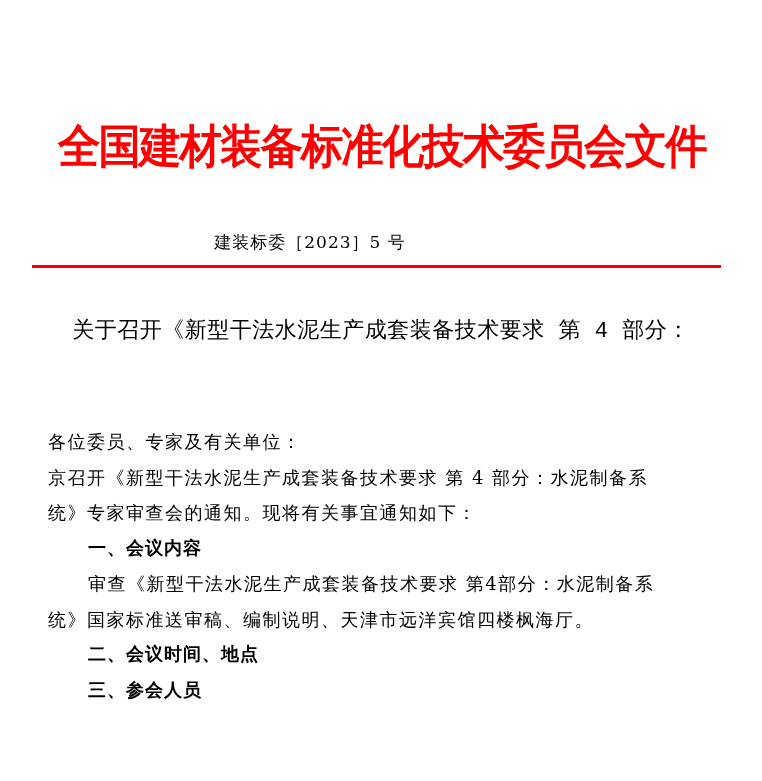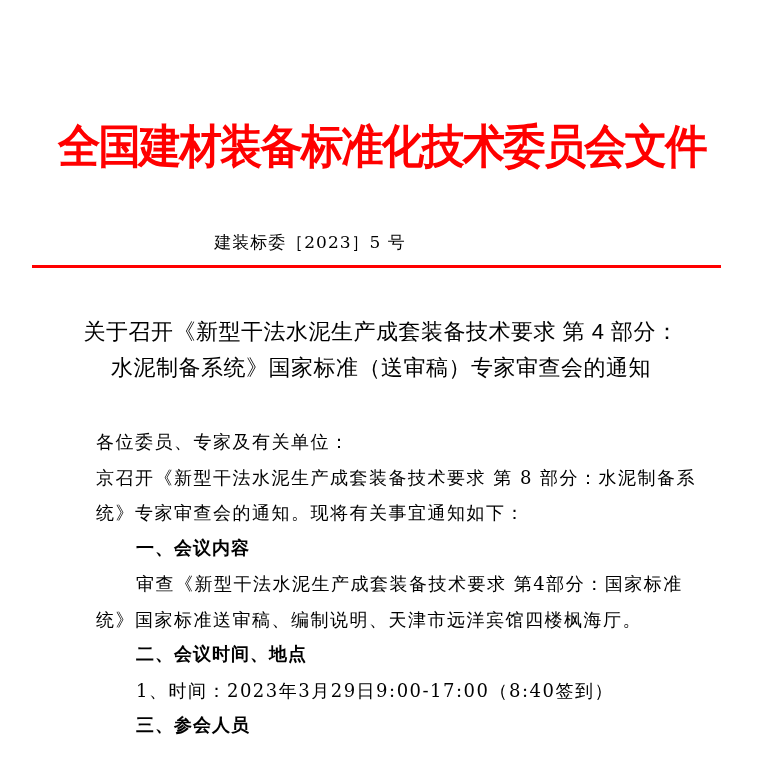--- a/index.html
+++ b/index.html
@@ -49,63 +49,61 @@
       width: 689px;
       height: 3px;
       background: #ff0000;
     }
     .notice-title {
       position: absolute;
       left: 0;
       width: 762px;
       top: 314px;
       text-align: center;
-      font-family: Liberation Sans, sans-serif;
+      font-family: Liberation Mono, monospace;
       font-size: 22px;
       line-height: 36px;
       letter-spacing: 0.5px;
     }
     .notice-title div { white-space: nowrap; }
     .body-text {
       position: absolute;
       left: 48px;
       top: 424px;
       width: 660px;
       font-family: "DejaVu Serif", "Liberation Serif", serif;
       font-size: 18px;
       line-height: 35.5px;
       letter-spacing: 1.5px;
     }
-    .line { white-space: nowrap; height: 35.5px; margin-left: 48px; }
+    .line { white-space: nowrap; height: 35.5px; }
     .indent { padding-left: 40px; }
     .section-heading {
       font-weight: bold;
       font-family: Liberation Sans, sans-serif;
       letter-spacing: 1px;
     }
   </style>
 </head>
 <body>
 
 <div class="header-title">全国建材装备标准化技术委员会文件</div>
 
 <div class="doc-number">建装标委［2023］5 号</div>
 
 <div class="red-rule"></div>
 
 <div class="notice-title">
   <div>关于召开《新型干法水泥生产成套装备技术要求 第 4 部分：</div>
-  <div>水泥制备系统》国家标准（送审稿）专家审查会的通知</div>
 </div>
 
 <div class="body-text">
   <div class="line">各位委员、专家及有关单位：</div>
-  <div class="line">京召开《新型干法水泥生产成套装备技术要求 第 8 部分：水泥制备系</div>
+  <div class="line">京召开《新型干法水泥生产成套装备技术要求 第 4 部分：水泥制备系</div>
   <div class="line">统》专家审查会的通知。现将有关事宜通知如下：</div>
 
   <div class="line indent section-heading">一、会议内容</div>
-  <div class="line indent">审查《新型干法水泥生产成套装备技术要求 第4部分：国家标准</div>
+  <div class="line indent">审查《新型干法水泥生产成套装备技术要求 第4部分：水泥制备系</div>
   <div class="line">统》国家标准送审稿、编制说明、天津市远洋宾馆四楼枫海厅。</div>
 
   <div class="line indent section-heading">二、会议时间、地点</div>
-  <div class="line indent">1、时间：2023年3月29日9:00-17:00（8:40签到）</div>
   <div class="line indent section-heading">三、参会人员</div>
 </div>
 
 </body></html>

